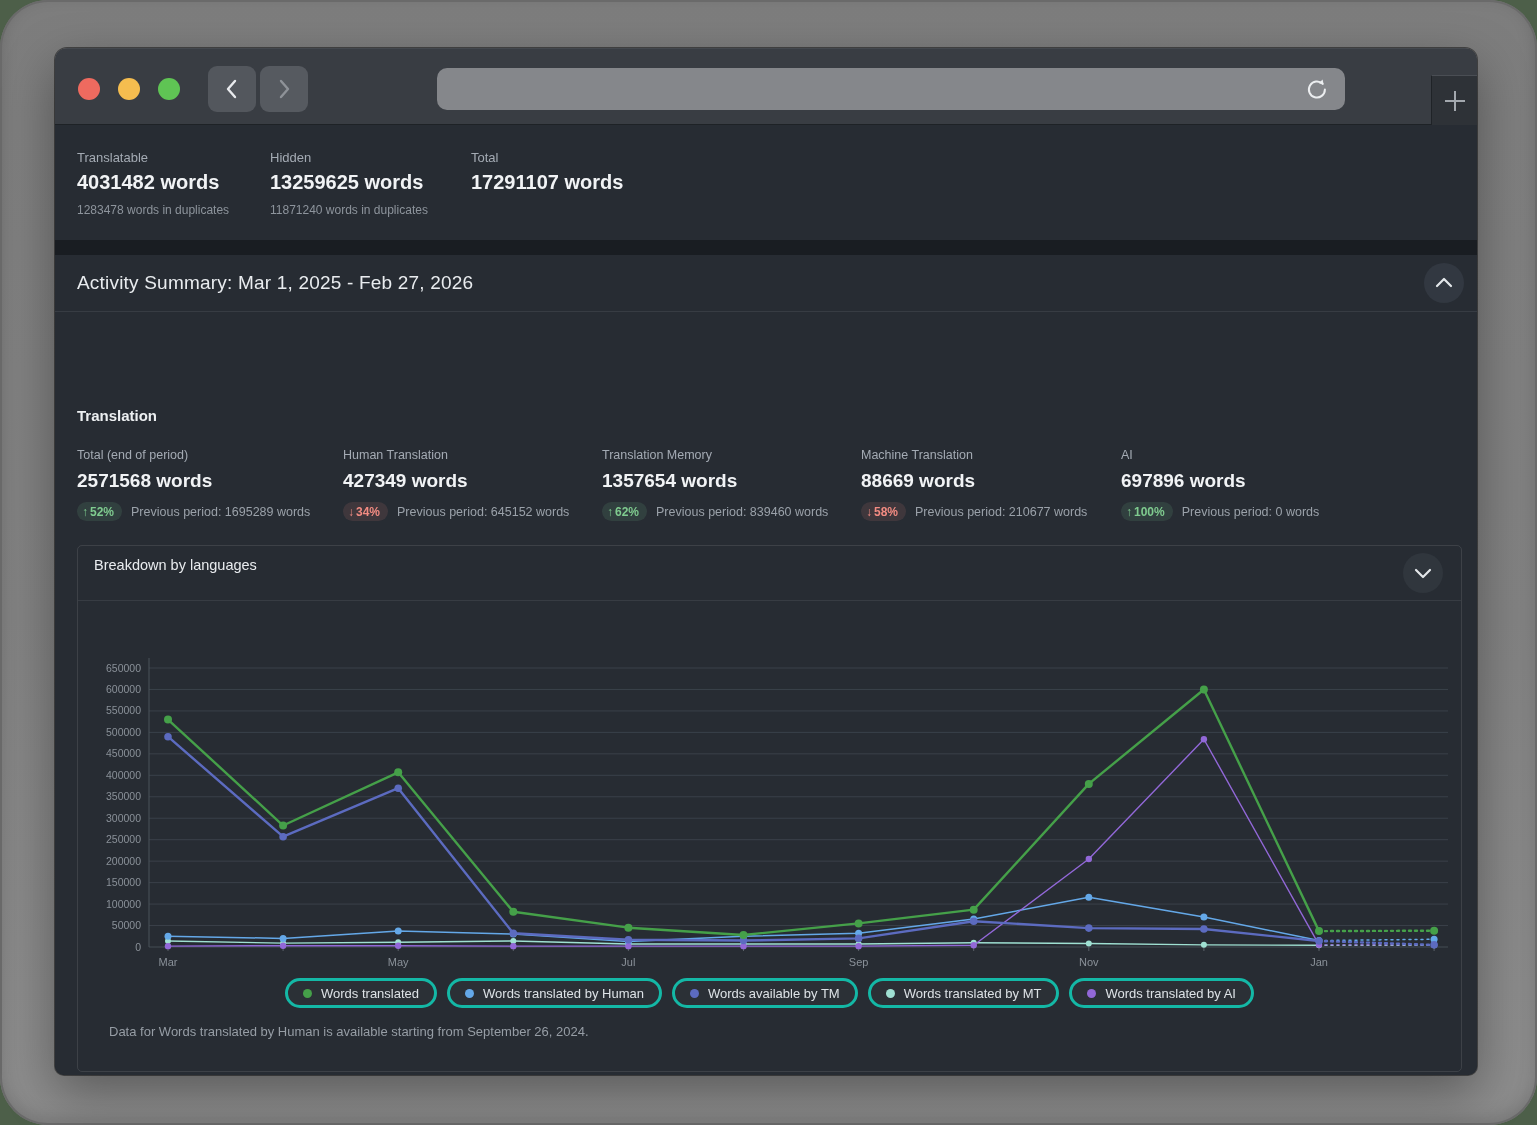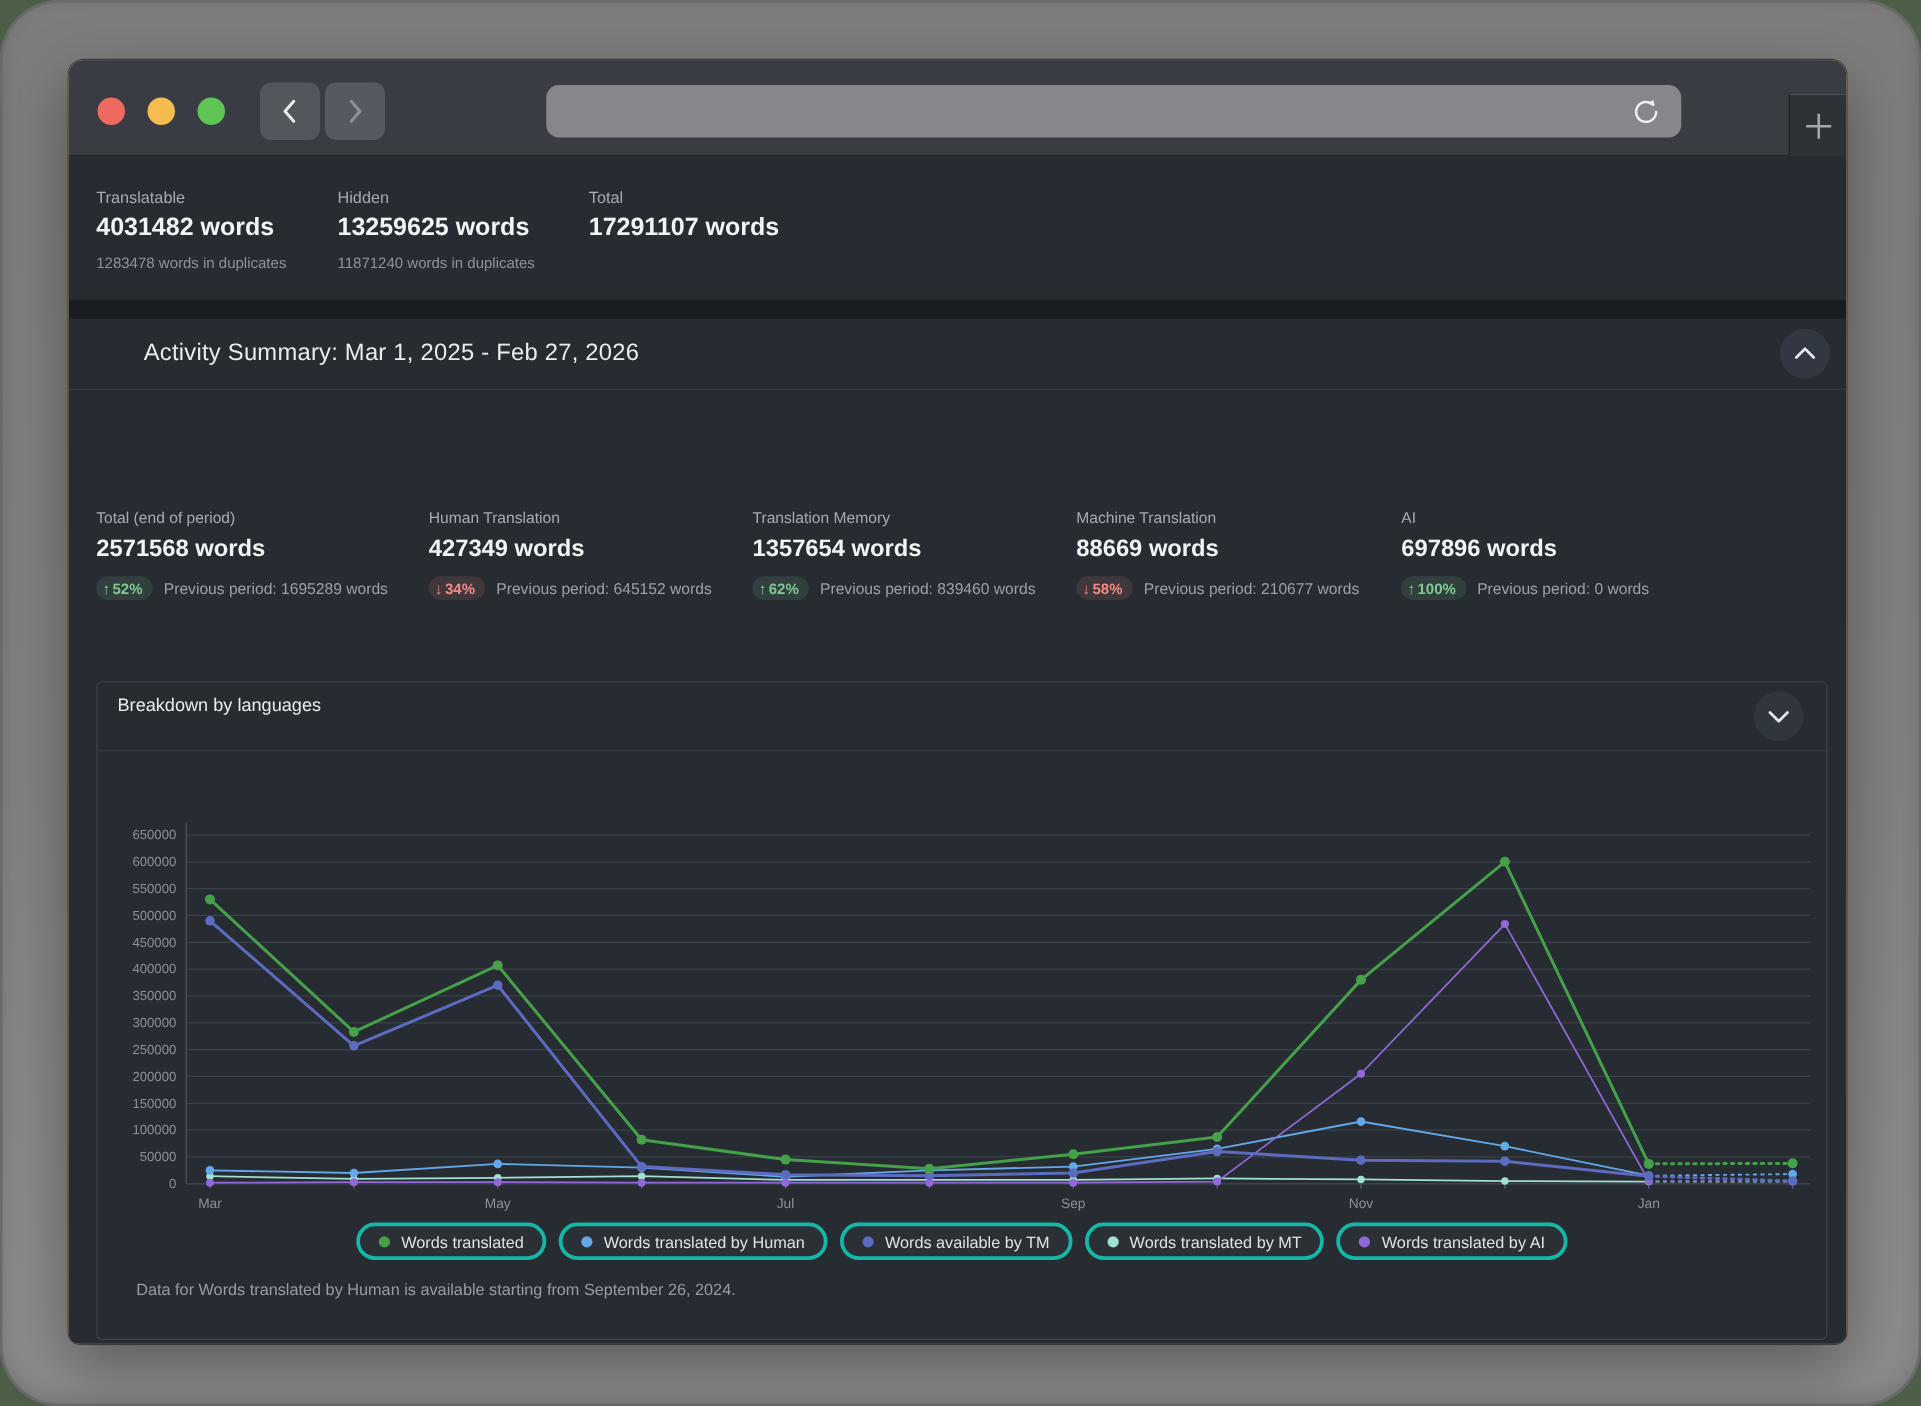--- a/index.html
+++ b/index.html
@@ -5,21 +5,21 @@
   * { box-sizing: border-box; margin: 0; padding: 0; }
   html,body { width:1537px; height:1125px; overflow:hidden;
     font-family:"Liberation Sans","DejaVu Sans",sans-serif; }
   body { background:#4d5f49; }
 
   .bezel { position:absolute; inset:0; border-radius:48px;
     background:linear-gradient(180deg,#7d7d7d 0%,#828282 55%,#8d8d8d 100%);
     box-shadow:inset 0 0 0 2px #6a6a6a, inset 0 -6px 18px rgba(0,0,0,.18); }
 
   .window { position:absolute; left:55px; top:48px; width:1422px; height:1027px;
-    background:#fde047; border-radius:12px 12px 9px 9px; overflow:hidden;
+    background:#737373; border-radius:12px 12px 9px 9px; overflow:hidden;
     box-shadow:0 0 0 1px rgba(0,0,0,.45), 0 18px 50px rgba(0,0,0,.35); }
 
   
   .toolbar { position:absolute; left:0; top:0; width:1422px; height:77px;
     background:#393d43; border-bottom:1px solid #1e2226;
     box-shadow:inset 0 1px 0 rgba(255,255,255,.06); }
   .light { position:absolute; top:30px; width:22px; height:22px; border-radius:50%; }
   .light.red { left:23px; background:#ee6a5f; }
   .light.yellow { left:63px; background:#f5bd4f; }
   .light.green { left:103px; background:#5fc454; }
@@ -43,21 +43,21 @@
 
   .topstats-inner { display:flex; padding:25px 0 0 22px; }
   .tstat { }
   .tstat:nth-child(1){ width:193px; } .tstat:nth-child(2){ width:201px; }
   .stat-label { font-size:13px; color:#a4abb4; }
   .tstat .stat-value { font-size:20px; font-weight:bold; color:#f1f3f5; margin-top:6px; }
   .tstat .stat-note { font-size:12px; color:#8d949c; margin-top:9px; }
 
   .act-header { position:relative; height:57px; border-bottom:1px solid rgba(255,255,255,.08); }
   .act-title { position:absolute; left:22px; top:17px; font-size:19px; font-weight:500;
-    color:#e9ecef; letter-spacing:.2px;margin-left:38px; }
+    color:#e9ecef; letter-spacing:.2px; }
   .roundbtn { position:absolute; width:40px; height:40px; border-radius:50%;
     background:#323841; display:flex; align-items:center; justify-content:center; }
   .act-header .roundbtn { left:1369px; top:8px; }
 
   .filters { position:relative; height:78px; border-bottom:1px solid rgba(255,255,255,.08); }
   .select-pill { position:absolute; top:20px; height:38px; border-radius:19px;
     background:#3e434a; color:#d3d8dd; font-size:14px;
     display:flex; align-items:center; padding:0 16px 0 17px; gap:12px; }
   .select-pill .caret { width:0; height:0; border-left:5px solid transparent;
     border-right:5px solid transparent; border-top:6px solid #a0a6ad; }
@@ -166,20 +166,21 @@
         <div class="act-title">Activity Summary: Mar 1, 2025 - Feb 27, 2026</div>
         <div class="roundbtn">
           <svg width="20" height="16" viewBox="0 0 20 16">
             <polyline points="3,11 10,4 17,11" fill="none" stroke="#e3e7ea" stroke-width="2.2" stroke-linecap="round" stroke-linejoin="round"></polyline>
           </svg>
         </div>
       </div>
 
 
       <div class="tr-stats">
+        <div class="tr-heading">Translation</div>
         <div class="tr-cols">
           <div class="tr-col">
             <div class="stat-label">Total (end of period)</div>
             <div class="stat-value">2571568 words</div>
             <div class="badge-row">
               <span class="badge" data-tone="up">
                   <span class="badge-arrow"></span>
                   <span>52%</span>
                 </span>
               <span class="prev-text">Previous period: 1695289 words</span>

